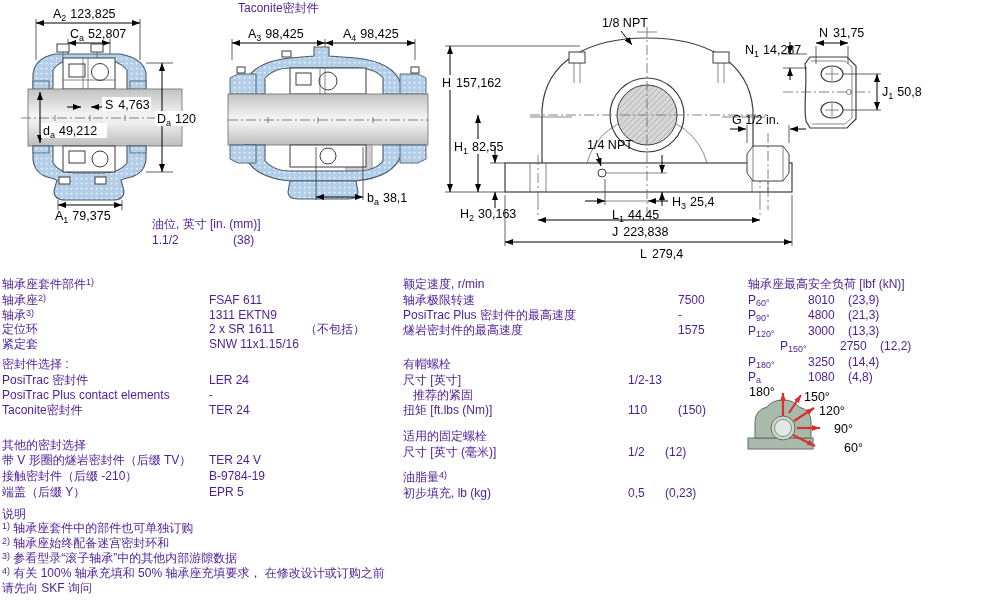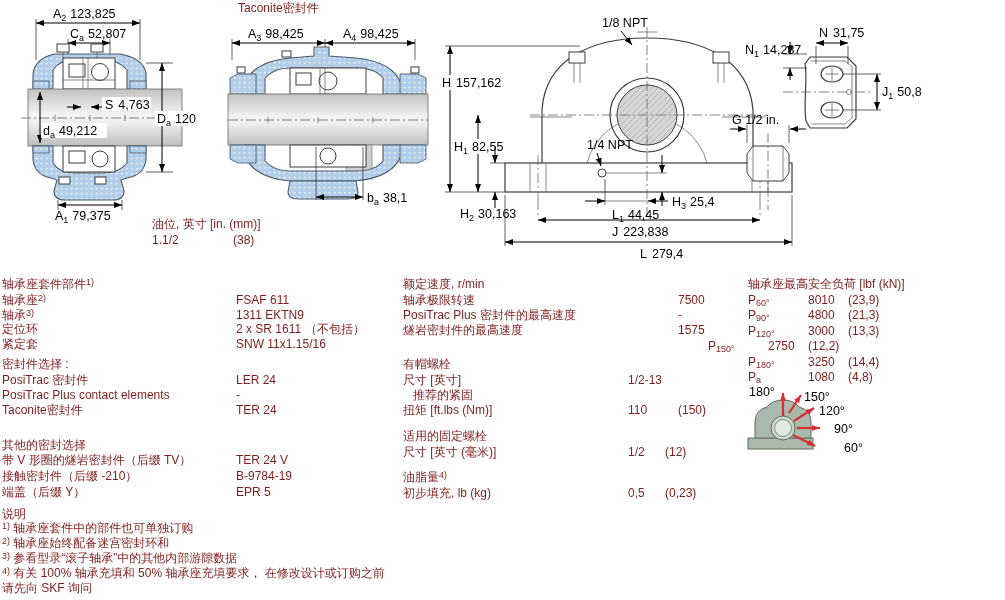--- a/index.html
+++ b/index.html
@@ -1,21 +1,21 @@
 <!DOCTYPE html>
 <html><head>
 <meta charset="utf-8">
 <style>
   html,body{margin:0;padding:0;background:#fff}
-  #page{position:relative;width:1005px;height:600px;background:#fff;color:#7f1d1d;
+  #page{position:relative;width:1005px;height:600px;background:#fff;color:#4c1d95;
         font-family:"Liberation Sans","DejaVu Sans",sans-serif;overflow:hidden}
   .t{position:absolute;font-size:12px;line-height:14px;white-space:nowrap}
   .b{font-weight:normal}
   .v{position:absolute;top:0;white-space:nowrap}
-  .l223{left:234px}.l303{left:303px}.l225{left:225px}.l262{left:262px}.l275{left:275px}
+  .l223{left:207px}.l303{left:303px}.l225{left:225px}.l262{left:262px}.l275{left:275px}
   .l60{left:60px}.l100{left:100px}.l81{left:81px}
   sup.sp{font-size:9px;line-height:0;vertical-align:3px}
   sub.sb{font-size:9px;line-height:0;vertical-align:-2px}
   svg{position:absolute;overflow:visible}
   svg text{font-family:"Liberation Sans","DejaVu Sans",sans-serif;font-size:12.5px;fill:#000}
   svg .ss{font-size:9px}
   .x{stroke:#3a3a3a;stroke-width:0.8;fill:none}
   .d{stroke:#000;stroke-width:1;fill:none}
   .o{stroke:#3c3c3c;stroke-width:1.2;fill:none}
   .w{fill:#fff;stroke:#3c3c3c;stroke-width:1}
@@ -326,17 +326,17 @@
   <div class="t b" style="left:403px;top:429px">适用的固定螺栓</div>
   <div class="t" style="left:403px;top:445px"><span>尺寸 [英寸 (毫米)]</span><span class="v l225">1/2</span><span class="v l262">(12)</span></div>
 
   <div class="t b" style="left:403px;top:470px"><span>油脂量</span><sup class="sp">4)</sup></div>
   <div class="t" style="left:403px;top:486px"><span>初步填充, lb (kg)</span><span class="v l225">0,5</span><span class="v l262">(0,23)</span></div>
 
   <div class="t b" style="left:748px;top:277px">轴承座最高安全负荷 [lbf (kN)]</div>
   <div class="t" style="left:748px;top:293px"><span>P</span><sub class="sb">60°</sub><span class="v l60">8010</span><span class="v l100">(23,9)</span></div>
   <div class="t" style="left:748px;top:308px"><span>P</span><sub class="sb">90°</sub><span class="v l60">4800</span><span class="v l100">(21,3)</span></div>
   <div class="t" style="left:748px;top:324px"><span>P</span><sub class="sb">120°</sub><span class="v l60">3000</span><span class="v l100">(13,3)</span></div>
-  <div class="t" style="left:708px;top:339px"><span>P</span><sub class="sb">150°</sub><span class="v l60">2750</span><span class="v l100">(12,2)</span></div>
+  <div class="t" style="left:780px;top:339px"><span>P</span><sub class="sb">150°</sub><span class="v l60">2750</span><span class="v l100">(12,2)</span></div>
   <div class="t" style="left:748px;top:355px"><span>P</span><sub class="sb">180°</sub><span class="v l60">3250</span><span class="v l100">(14,4)</span></div>
   <div class="t" style="left:748px;top:370px"><span>P</span><sub class="sb">a</sub><span class="v l60">1080</span><span class="v l100">(4,8)</span></div>
 
 </div>
 
 </body></html>

